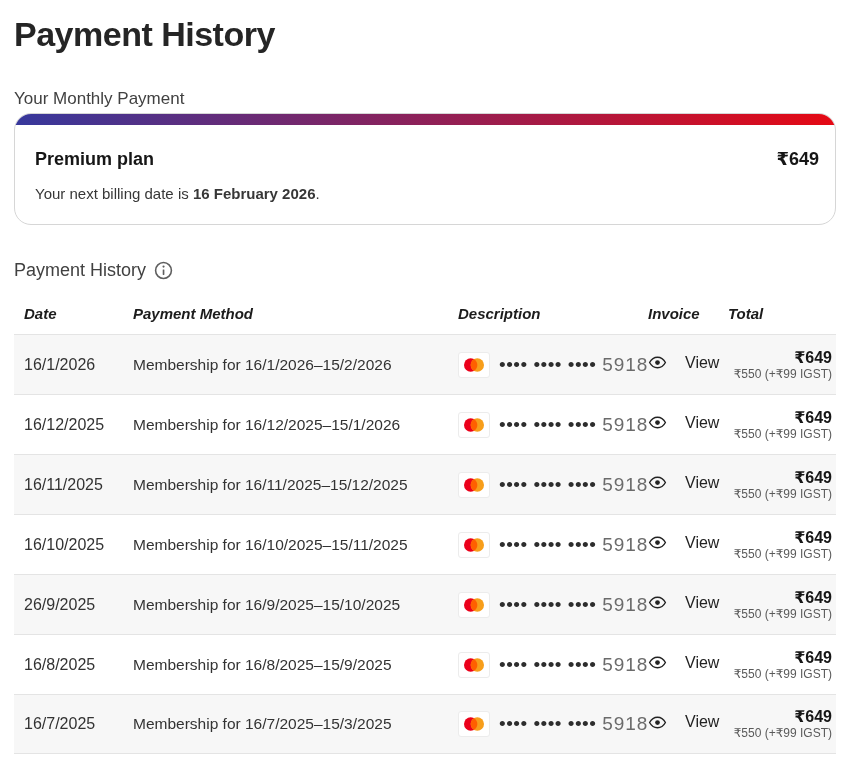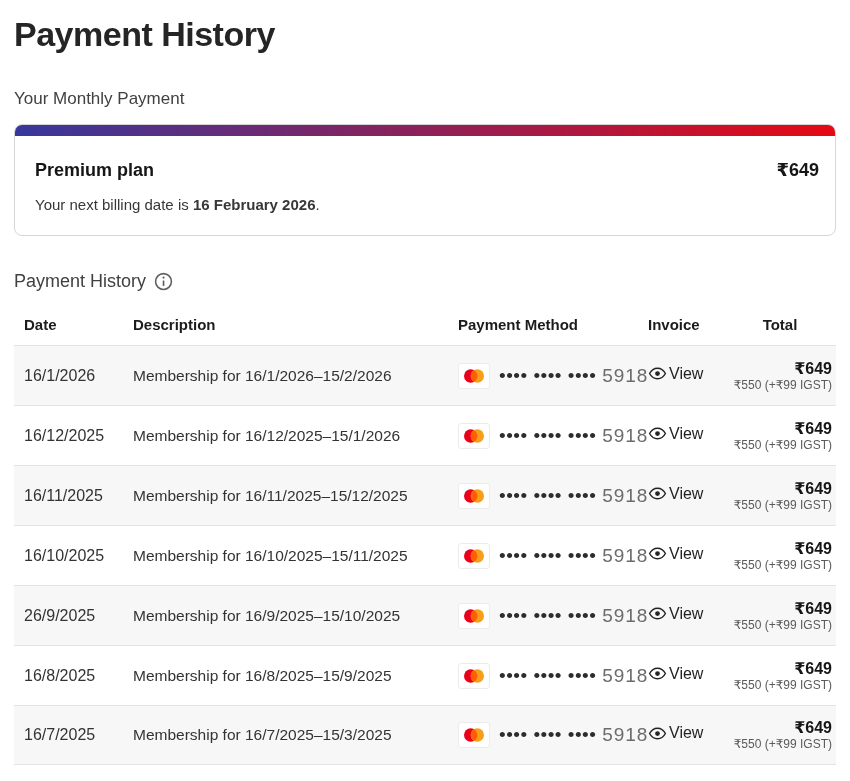--- a/index.html
+++ b/index.html
@@ -13,57 +13,57 @@
   html,body{background:#ffffff;}
   body{
     width:850px;height:781px;overflow:hidden;
     font-family:"Liberation Sans","DejaVu Sans",sans-serif;
     color:var(--text_primary);
   }
   .page{padding:12px 14px 15px 14px;}
   h1.page-title{font-size:34px;font-weight:700;line-height:44px;letter-spacing:-0.5px;color:#252525;}
   .subtitle{margin-top:33px;font-size:17px;line-height:20px;color:#414141;}
   
-  .plan-card{margin-top:15px;border:1px solid var(--card_border);border-radius:8px;overflow:hidden;background:#fff;}
+  .plan-card{margin-top:4px;border:1px solid var(--card_border);border-radius:17px;overflow:hidden;background:#fff;}
   .plan-gradient{height:11px;background:linear-gradient(90deg,var(--gradient_start) 0%,var(--gradient_end) 100%);}
   .plan-body{padding:22px 16px 21px 20px;}
   .plan-row{display:flex;justify-content:space-between;align-items:baseline;}
   .plan-name,.plan-price{font-size:18px;font-weight:700;color:#161616;line-height:25px;}
   .billing{margin-top:13px;font-size:15px;color:#373737;line-height:18px;}
   .billing b{font-weight:700;}
   
   .section-head{margin-top:34px;display:flex;align-items:center;gap:8px;}
   .section-title{font-size:18px;color:#414141;line-height:22px;}
   .info{display:inline-flex;width:19px;height:19px;cursor:pointer;}
   .info svg{width:19px;height:19px;}
   
   .table{margin-top:24px;}
   .thead,.trow{
     display:grid;
     grid-template-columns:109px 1fr 190px 80px 104px;
     padding:0 4px 0 10px;
     align-items:center;
   }
   .thead{padding-bottom:12px;}
-  .thead .cell{font-size:15px;font-weight:700;color:#1c1c1c;}
-  .thead .cell.total{text-align:center;}
+  .thead .cell{font-size:15px;font-weight:700;color:#1c1c1c;font-style:italic;}
+  .thead .cell.total{text-align:left;}
   .trow{height:60px;border-top:1px solid var(--border);}
   .trow.striped{background:var(--row_stripe);}
   .trow:last-child{border-bottom:1px solid var(--border);}
   .cell.date{font-size:16px;color:var(--text_body);}
   .cell.desc{font-size:15.5px;color:var(--text_body);}
   .cell.method{display:flex;align-items:center;gap:9px;}
   .mc{display:inline-flex;align-items:center;justify-content:center;width:38px;height:26px;background:#fff;border:1px solid #ececec;border-radius:3px;}
   .mc svg{width:30px;height:20px;}
   .mc .c-red{fill:var(--mastercard_red);}
   .mc .c-orange{fill:var(--mastercard_orange);}
   .mc .c-overlap{fill:var(--mastercard_overlap);}
   .mask{font-size:19px;color:#2d2d2d;letter-spacing:0.5px;white-space:nowrap;}
   .mask .last4{color:#6b6b6b;letter-spacing:1px;}
-  .view{display:inline-flex;align-items:center;gap:2px;font-size:16px;color:#232323;cursor:pointer;text-decoration:none;}
+  .view{display:inline-flex;align-items:center;gap:18px;font-size:16px;color:#232323;cursor:pointer;text-decoration:none;}
   .view svg{width:19px;height:19px;}
   .cell.total{text-align:right;}
   .cell.total .amt{font-size:16px;font-weight:700;color:#161616;line-height:19px;}
   .cell.total .sub{font-size:12px;color:var(--text_secondary);line-height:15px;white-space:nowrap;}
 </style>
 </head>
 <body>
 
 <div class="page">
 
@@ -89,22 +89,22 @@
         <circle cx="12" cy="12" r="10" fill="none" stroke="#5f5f5f" stroke-width="2"></circle>
         <rect x="11" y="10.6" width="2.1" height="7" rx="0.6" fill="#5f5f5f"></rect>
         <circle cx="12.05" cy="7.1" r="1.35" fill="#5f5f5f"></circle>
       </svg>
     </span>
   </div>
 
   <div class="table">
     <div class="thead">
       <div class="cell">Date</div>
+      <div class="cell">Payment Method</div>
       <div class="cell">Description</div>
-      <div class="cell">Payment Method</div>
       <div class="cell">Invoice</div>
       <div class="cell total">Total</div>
     </div>
     <div class="tbody">
   <div class="trow striped">
     <div class="cell date">16/1/2026</div>
     <div class="cell desc">Membership for 16/1/2026–15/2/2026</div>
     <div class="cell method">
       <span class="mc">
         <svg viewBox="0 0 36 24" aria-hidden="true">

